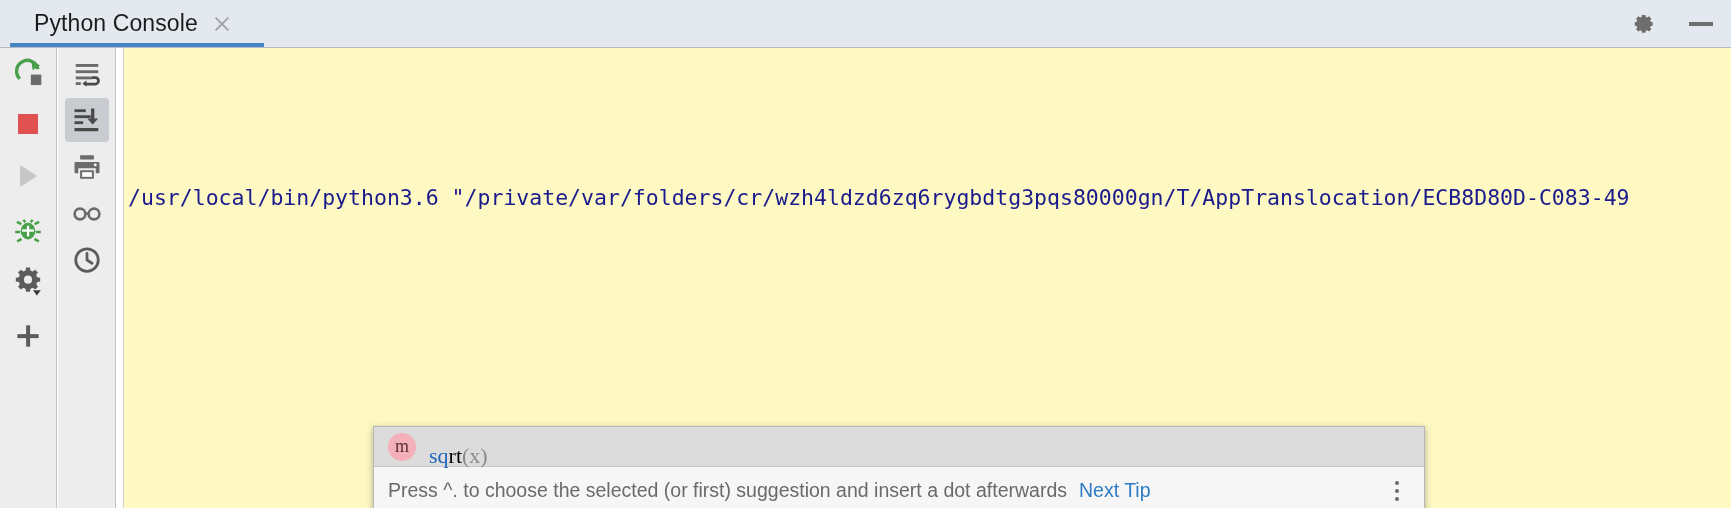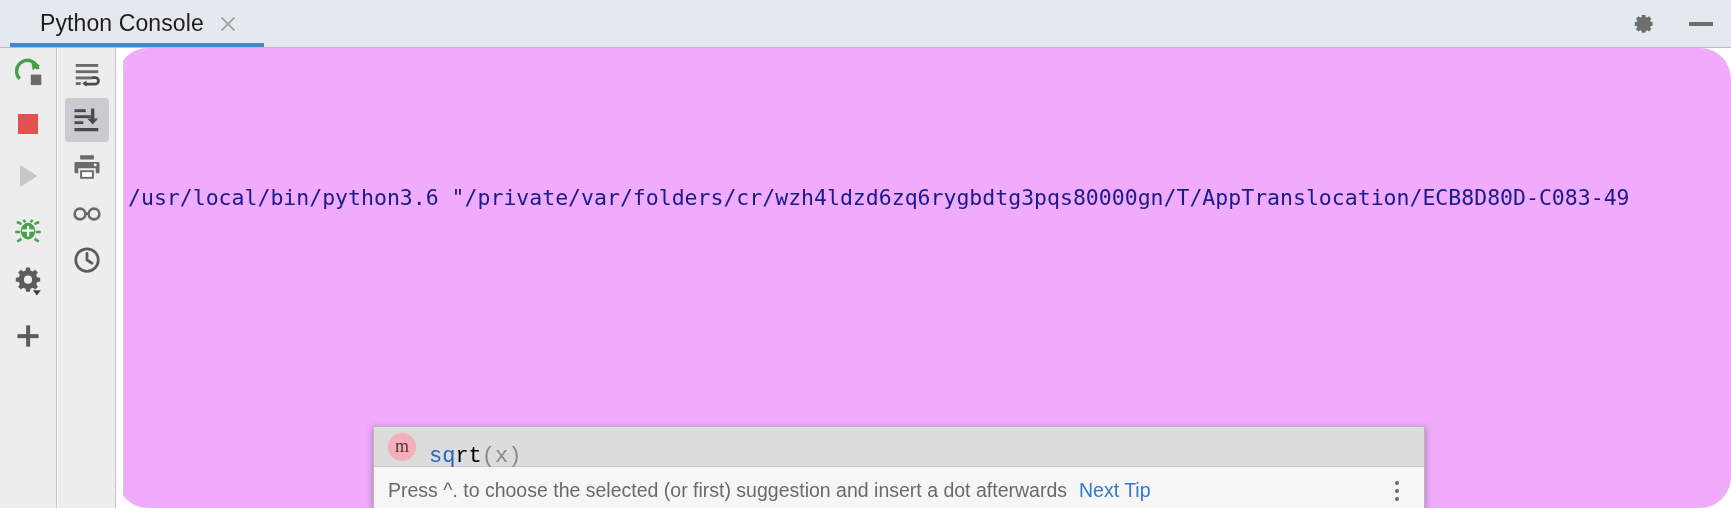--- a/index.html
+++ b/index.html
@@ -21,21 +21,21 @@
   
   .titlebar {
     position: absolute;
     top: 0; left: 0;
     width: 1731px; height: 48px;
     background: #e4e8ef;
     border-bottom: 1px solid #b8bcc2;
   }
   .tab {
     position: absolute;
-    left: 24px; top: 0;
+    left: 18px; top: 0;
     height: 47px;
     display: flex;
     align-items: center;
     padding: 0 18px 0 16px;
     cursor: default;
   }
   .tab-label {
     font-size: 23px;
     color: #1c1c1c;
     letter-spacing: 0.1px;
@@ -112,23 +112,22 @@
   }
   .rail2-btn.active {
     background: #c8ccd0;
   }
 
   
   .console {
     position: absolute;
     left: 117px; top: 48px;
     right: 0; bottom: 0;
-    background: #f0abfc;
+    background: #fef9c3;
     overflow: hidden;
-    border-radius: 31px;
   }
   .gutter {
     position: absolute;
     left: 0; top: 0;
     width: 7px; height: 100%;
     background: #ffffff;
     border-right: 1px solid #d0d0d0;
   }
   .code {
     position: absolute;
@@ -165,21 +164,21 @@
     width: 28px; height: 28px;
     border-radius: 50%;
     background: #f3b0b8;
     color: #59303a;
     font-family: "Liberation Serif", serif;
     font-size: 18px;
     display: flex; align-items: center; justify-content: center;
     margin-right: 13px;
   }
   .ac-text {
-    font-family: Liberation Mono, monospace;
+    font-family: Liberation Serif, serif;
     font-size: 22px;
     margin-top: 19px;
   }
   .ac-match { color: #2266bb; }
   .ac-rest  { color: #000000; }
   .ac-args  { color: #8a8a8a; }
 
   .popup-hint {
     height: 47px;
     background: #f6f6f6;

